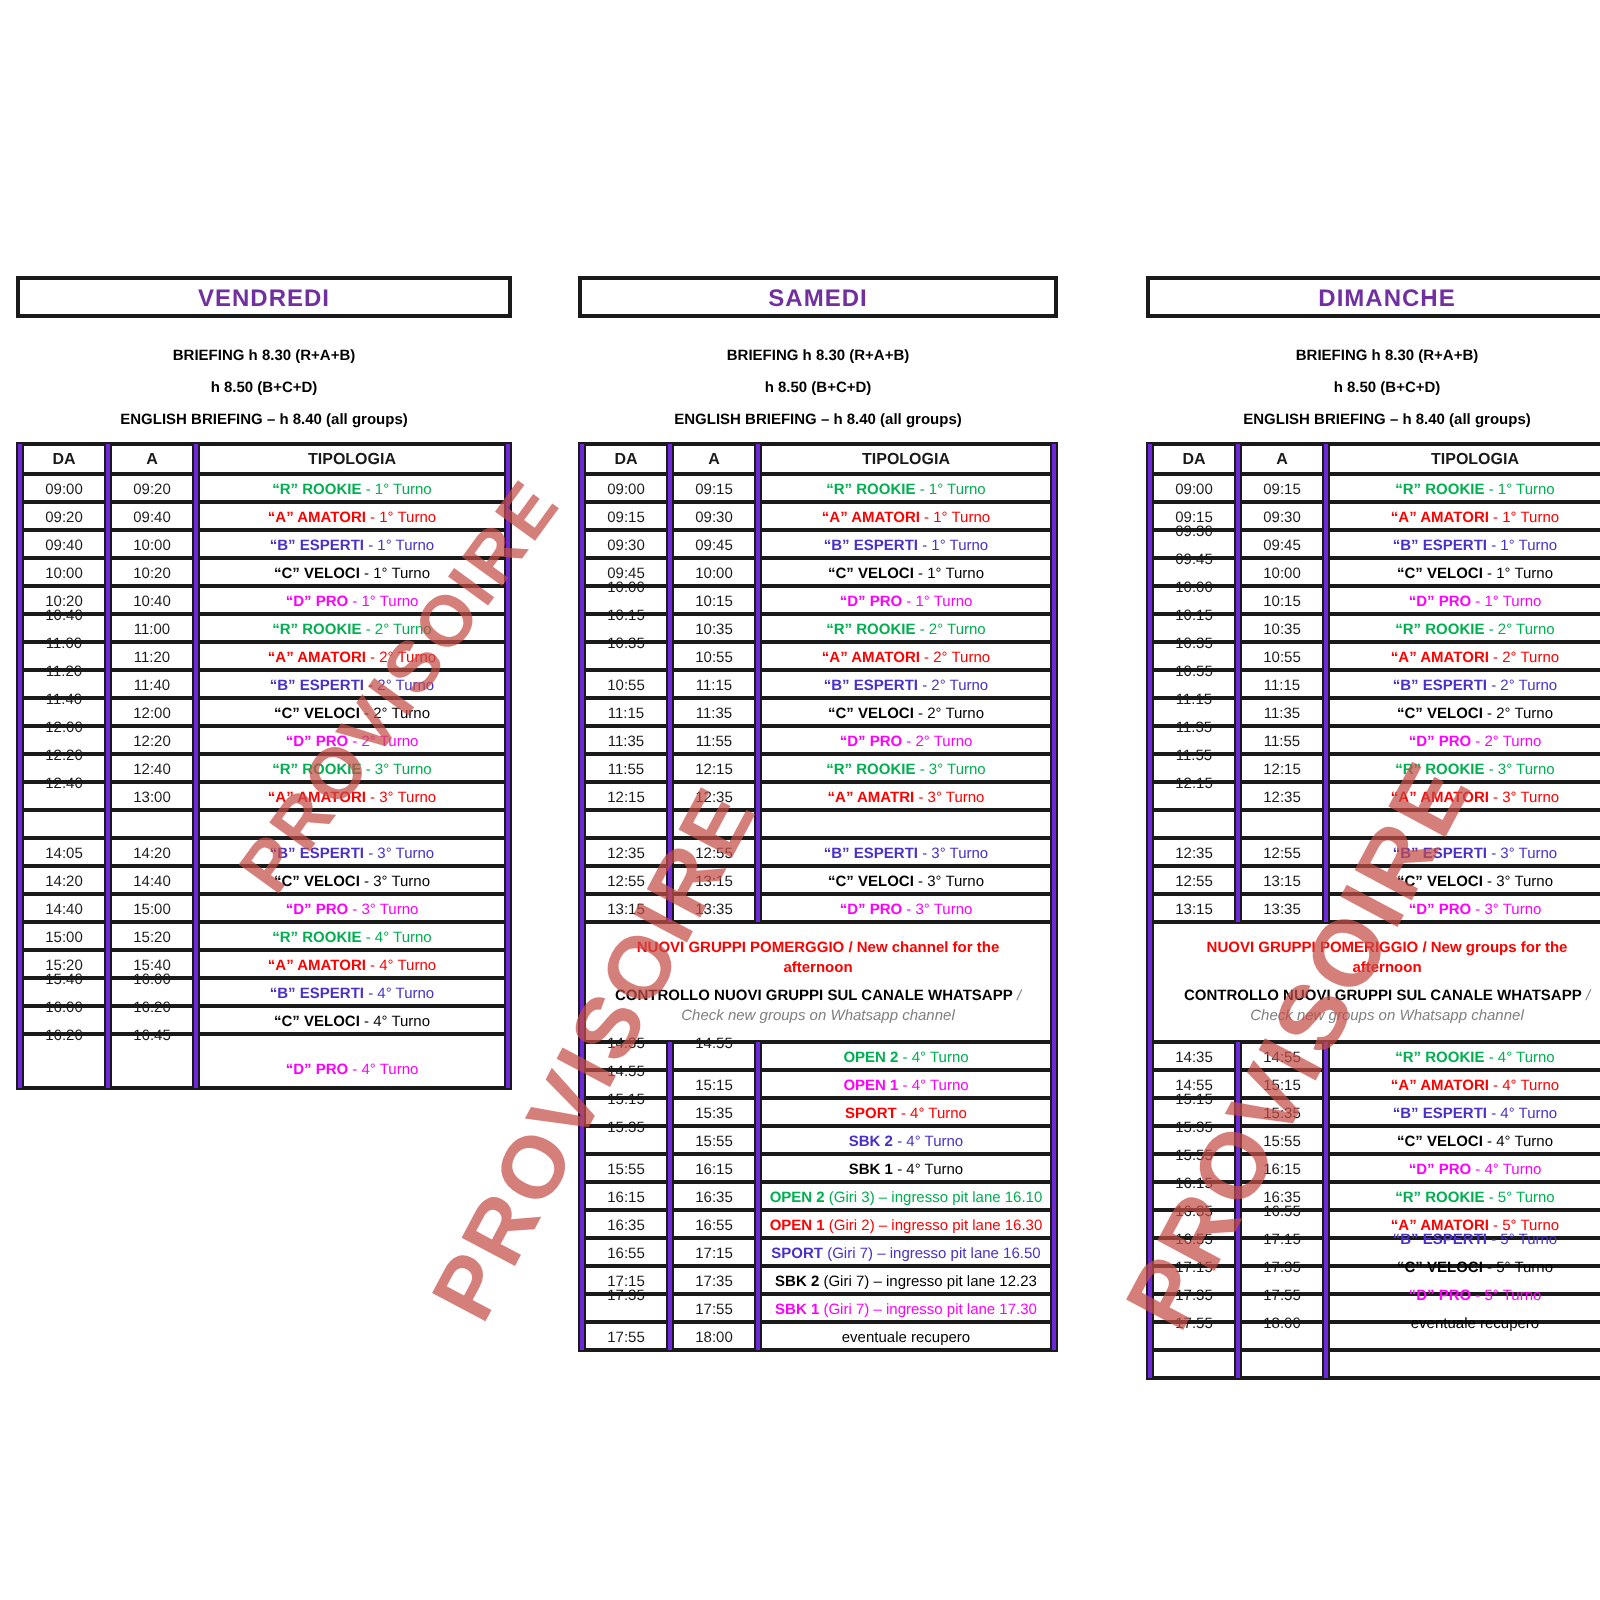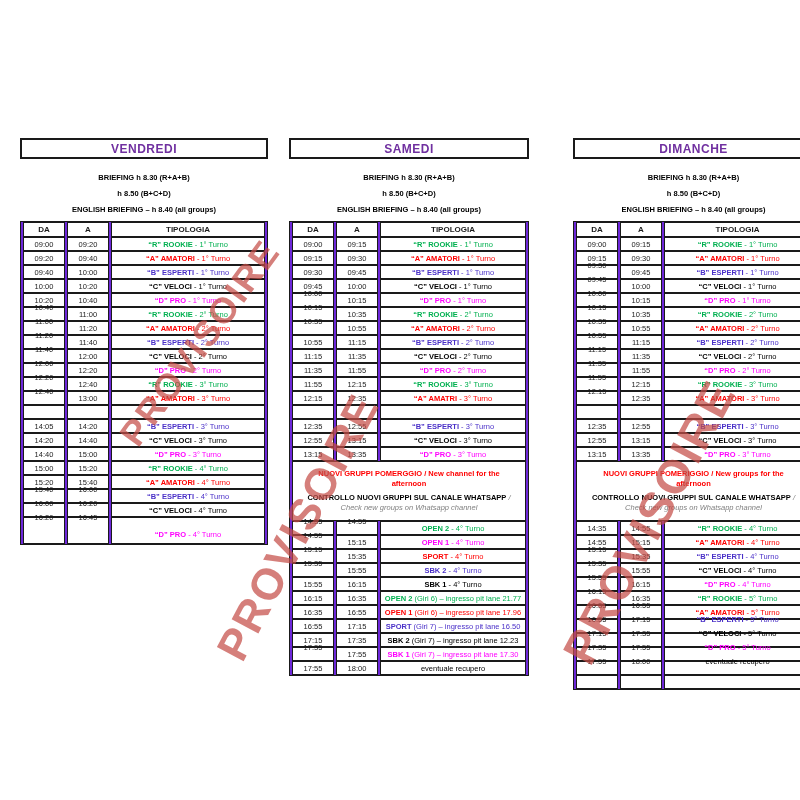--- a/index.html
+++ b/index.html
@@ -1,19 +1,19 @@
 <!DOCTYPE html>
 <html><head>
 <meta charset="utf-8">
 <style>
   html,body{margin:0;padding:0;background:#fff;}
   .sheet{position:relative;width:800px;height:800px;background:#ffffff;overflow:hidden;
          font-family:"Liberation Sans",sans-serif;}
   .page{position:absolute;top:138px;}
-  .p0{left:20px;width:248px;}
+  .p0{left:8px;width:248px;}
   .p1{left:278px;width:240px;padding-left:11px;}
   .p2{left:573px;width:241px;}
   .titlebox{border:2px solid #1a1a1a;height:17px;display:flex;align-items:center;justify-content:center;background:#fff;}
   .titlebox span{color:#7030A0;font-weight:bold;font-size:12px;letter-spacing:.5px;}
   .briefing{margin-top:11px;text-align:center;font-weight:bold;font-size:7.5px;line-height:16px;color:#000;}
   table.sched{margin-top:3px;width:100%;table-layout:fixed;background:#6d28d9;
               border-collapse:separate;border-spacing:2px 0;border:1.5px solid #1a1a1a;}
   th,td{border:1px solid #1a1a1a;font-size:7.5px;text-align:center;padding:0;height:12px;
         overflow:visible;vertical-align:middle;color:#1a1a1a;background:#fff;}
   th{font-weight:bold;font-size:8px;height:13px;}
@@ -292,26 +292,26 @@
             <td class="t"><span style="color: rgb(74, 48, 200);"><span class="bold">SBK 2</span><span> - 4° Turno</span></span></td>
           </tr>
           <tr>
             <td class="cda"><span>15:55</span></td>
             <td class="ca"><span>16:15</span></td>
             <td class="t"><span style="color: rgb(0, 0, 0);"><span class="bold">SBK 1</span><span> - 4° Turno</span></span></td>
           </tr>
           <tr>
             <td class="cda"><span>16:15</span></td>
             <td class="ca"><span>16:35</span></td>
-            <td class="t"><span style="color: rgb(0, 176, 80);"><span class="bold">OPEN 2</span><span> (Giri 6) – ingresso pit lane 21.77</span></span></td>
+            <td class="t"><span style="color: rgb(0, 176, 80);"><span class="bold">OPEN 2</span><span> (Giri 3) – ingresso pit lane 16.10</span></span></td>
           </tr>
           <tr>
             <td class="cda"><span>16:35</span></td>
             <td class="ca"><span>16:55</span></td>
-            <td class="t"><span style="color: rgb(255, 0, 0);"><span class="bold">OPEN 1</span><span> (Giri 6) – ingresso pit lane 17.96</span></span></td>
+            <td class="t"><span style="color: rgb(255, 0, 0);"><span class="bold">OPEN 1</span><span> (Giri 2) – ingresso pit lane 16.30</span></span></td>
           </tr>
           <tr>
             <td class="cda"><span>16:55</span></td>
             <td class="ca"><span>17:15</span></td>
             <td class="t"><span style="color: rgb(74, 48, 200);"><span class="bold">SPORT</span><span> (Giri 7) – ingresso pit lane 16.50</span></span></td>
           </tr>
           <tr>
             <td class="cda"><span>17:15</span></td>
             <td class="ca"><span>17:35</span></td>
             <td class="t"><span style="color: rgb(0, 0, 0);"><span class="bold">SBK 2</span><span> (Giri 7) – ingresso pit lane 12.23</span></span></td>

